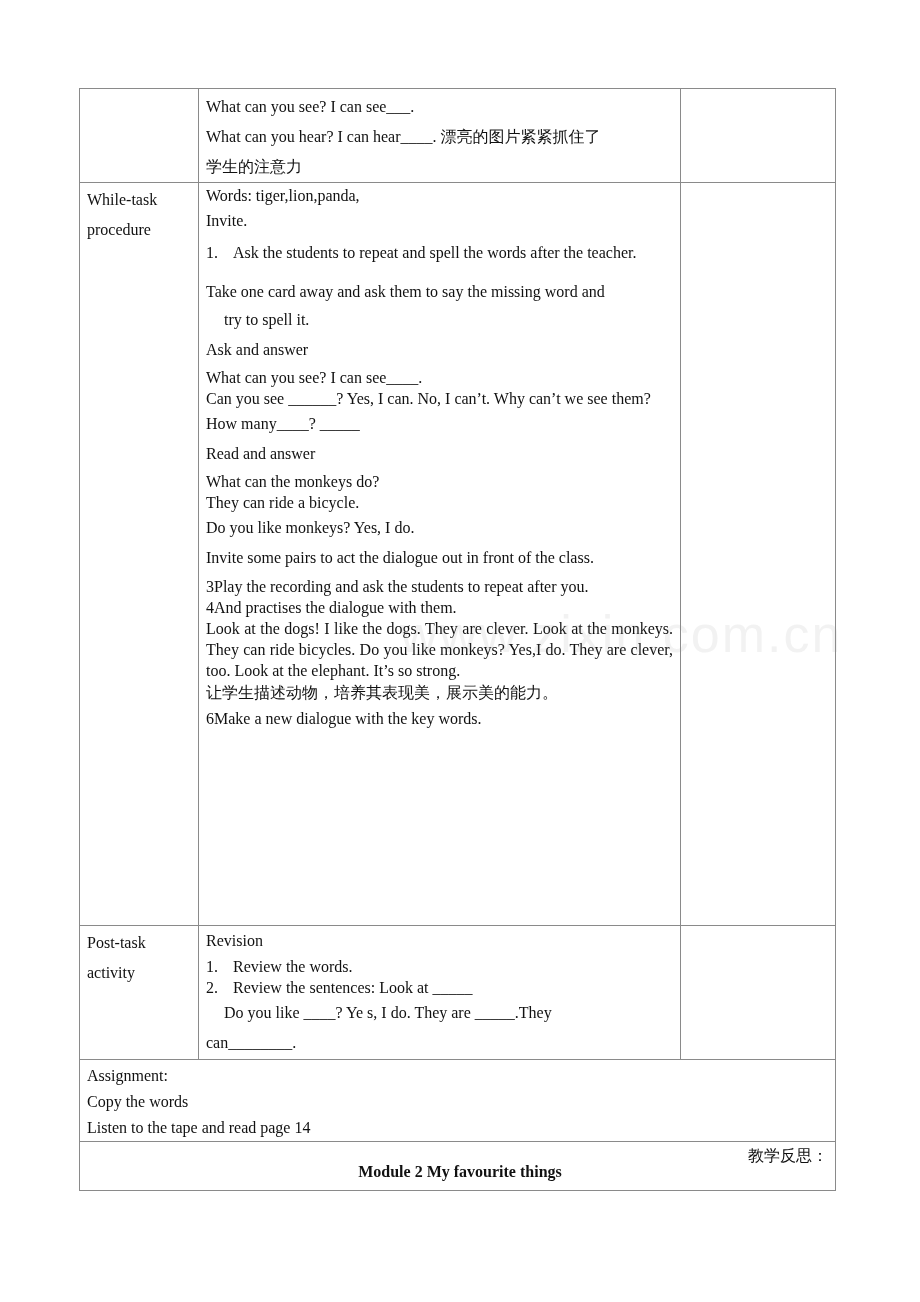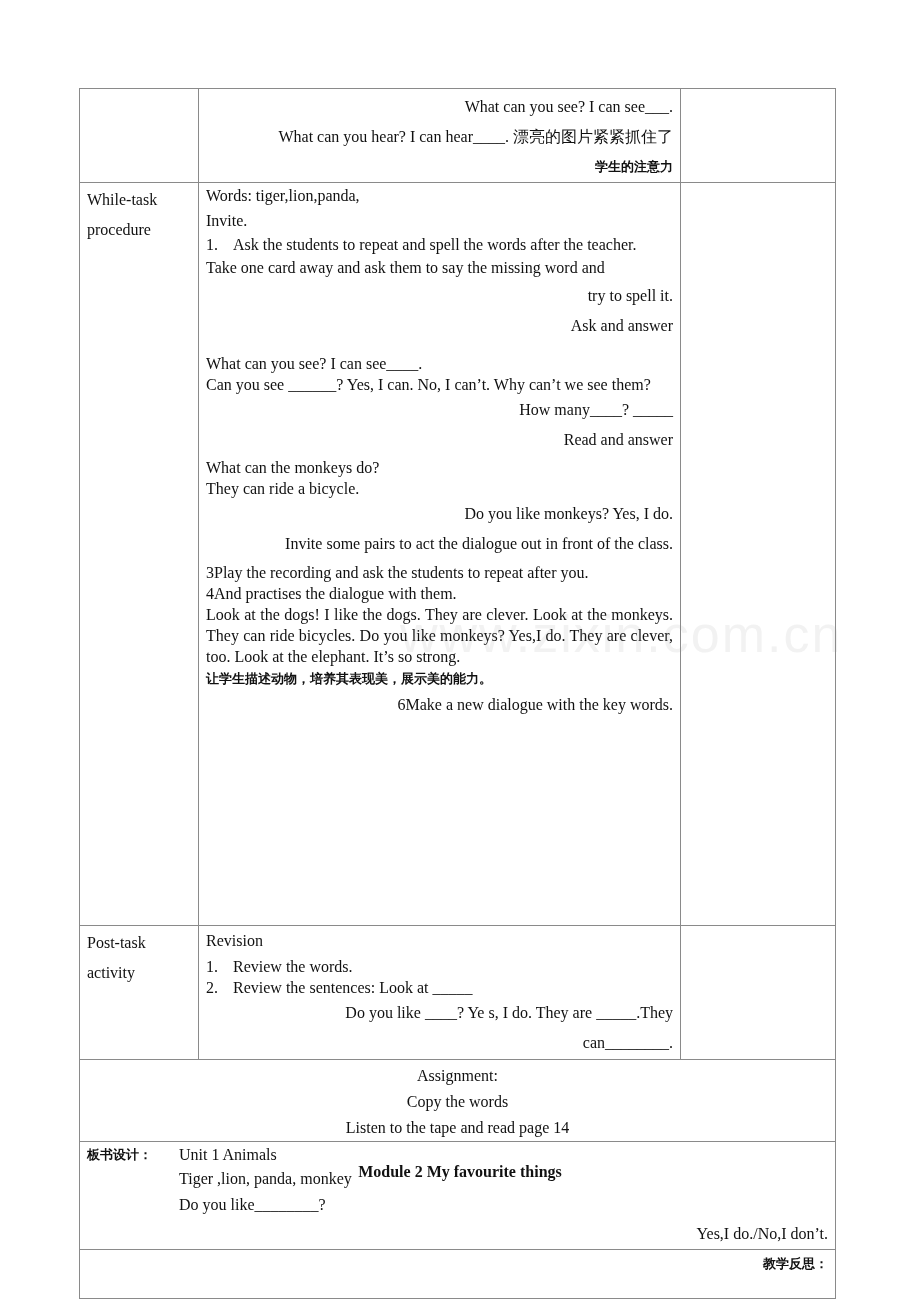--- a/index.html
+++ b/index.html
@@ -18,30 +18,30 @@
     }
     table.lesson td {
       border: 1.5px solid #8a8a8a;
       vertical-align: top;
       padding: 0 7px;
     }
     col.c1 { width: 119px; }
     col.c2 { width: 482px; }
     col.c3 { width: 155px; }
     .ln { display: block; line-height: 21px; }
-    .ln.tall { line-height: 30px; text-align: right; }
+    .ln.tall { line-height: 30px; }
     .ln.mid { line-height: 26px; }
     .just { text-align: justify; text-align-last: left; }
     .hang { padding-left: 27px; text-indent: -27px; }
     .ind18 { padding-left: 18px; }
     .numrow { display: block; line-height: 21px; padding-left: 27px; text-indent: -27px; }
     .num { display: inline-block; width: 27px; text-indent: 0; }
     .label-cell { padding-top: 2px !important; }
     .label { display: block; line-height: 30px; }
-    .cjk { font-family: "DejaVu Sans", sans-serif; font-size: 13px; font-weight: bold; }
+    .cjk { font-family: "DejaVu Sans", sans-serif; font-size: 16px; }
     .board-row { display: flex; }
     .board-key { width: 92px; flex: none; }
     .board-vals { flex: 1; }
     .footer-title {
       position: absolute; left: 0; width: 920px; top: 1163px;
       text-align: center; font-weight: bold; font-size: 16px;
       font-family: "Liberation Serif", serif;
     }
     .watermark {
       position: absolute; left: 400px; top: 604px;
@@ -74,25 +74,25 @@
     </tr>
 
     <tr style="height:743px;">
       <td class="label-cell">
         <span class="label">While-task</span>
         <span class="label">procedure</span>
       </td>
       <td style="padding-top:1px;">
         <span class="ln" style="line-height:24px;">Words: tiger,lion,panda,</span>
         <span class="ln" style="line-height:26px;">Invite.</span>
-        <span class="numrow just" style="margin-top:0;"><span class="num">1.</span><span>Ask the students to repeat and spell the words after the teacher.</span></span>
-        <span class="ln mid" style="margin-top:0;">Take one card away and ask them to say the missing word and</span>
+        <span class="numrow just" style="margin-top:8px;"><span class="num">1.</span><span>Ask the students to repeat and spell the words after the teacher.</span></span>
+        <span class="ln mid" style="margin-top:16px;">Take one card away and ask them to say the missing word and</span>
         <span class="ln tall ind18">try to spell it.</span>
         <span class="ln tall">Ask and answer</span>
-        <span class="ln" style="margin-top:12px;">What can you see? I can see____.</span>
+        <span class="ln" style="margin-top:2px;">What can you see? I can see____.</span>
         <span class="ln just hang" style="padding-left:18px; text-indent:-18px;">Can you see ______? Yes, I can. No, I can’t.    Why can’t we see them?</span>
         <span class="ln tall">How many____? _____</span>
         <span class="ln tall">Read and answer</span>
         <span class="ln" style="margin-top:2px;">What can the monkeys do?</span>
         <span class="ln">They can ride a bicycle.</span>
         <span class="ln tall">Do you like monkeys?    Yes, I do.</span>
         <span class="ln tall">Invite some pairs to act the dialogue out in front of the class.</span>
         <span class="ln" style="margin-top:3px;">3Play the recording and ask the students to repeat after you.</span>
         <span class="ln">4And practises the dialogue with them.</span>
         <span class="ln just">Look at the dogs! I like the dogs. They are clever. Look at the monkeys. They can ride bicycles. Do you like monkeys? Yes,I do. They are clever, too. Look at the elephant. It’s so strong.</span>
@@ -111,40 +111,27 @@
         <span class="ln" style="line-height:26px;">Revision</span>
         <span class="numrow" style="margin-top:2px;"><span class="num">1.</span><span>Review the words.</span></span>
         <span class="numrow"><span class="num">2.</span><span>Review the sentences: Look at _____</span></span>
         <span class="ln tall ind18">Do you like ____? Ye s, I do. They are _____.They</span>
         <span class="ln tall">can________.</span>
       </td>
       <td></td>
     </tr>
 
     <tr style="height:82px;">
-      <td colspan="3" style="padding-top:3px;text-align:center;">
+      <td colspan="3" style="padding-top:3px;">
         <span class="ln mid">Assignment:</span>
         <span class="ln mid">Copy the words</span>
         <span class="ln mid">Listen to the tape and read page 14</span>
       </td>
     </tr>
 
-    <tr style="height:107px;">
-      <td colspan="3" style="padding-top:1px;">
-        <div class="board-row">
-          <span class="board-key cjk" style="line-height:24px;">板书设计：</span>
-          <div class="board-vals">
-            <span class="ln" style="line-height:24px;">Unit 1 Animals</span>
-            <span class="ln" style="line-height:24px;">Tiger ,lion, panda, monkey</span>
-            <span class="ln" style="line-height:28px;">Do you like________?</span>
-            <span class="ln tall">Yes,I do./No,I don’t.</span>
-          </div>
-        </div>
-      </td>
-    </tr>
 
     <tr style="height:49px;">
       <td colspan="3" style="padding-top:2px;">
         <span class="ln cjk" style="line-height:24px;text-align:right;">教学反思：</span>
       </td>
     </tr>
   </tbody>
     </table>
 
   <div class="footer-title">Module 2 My favourite things</div>

